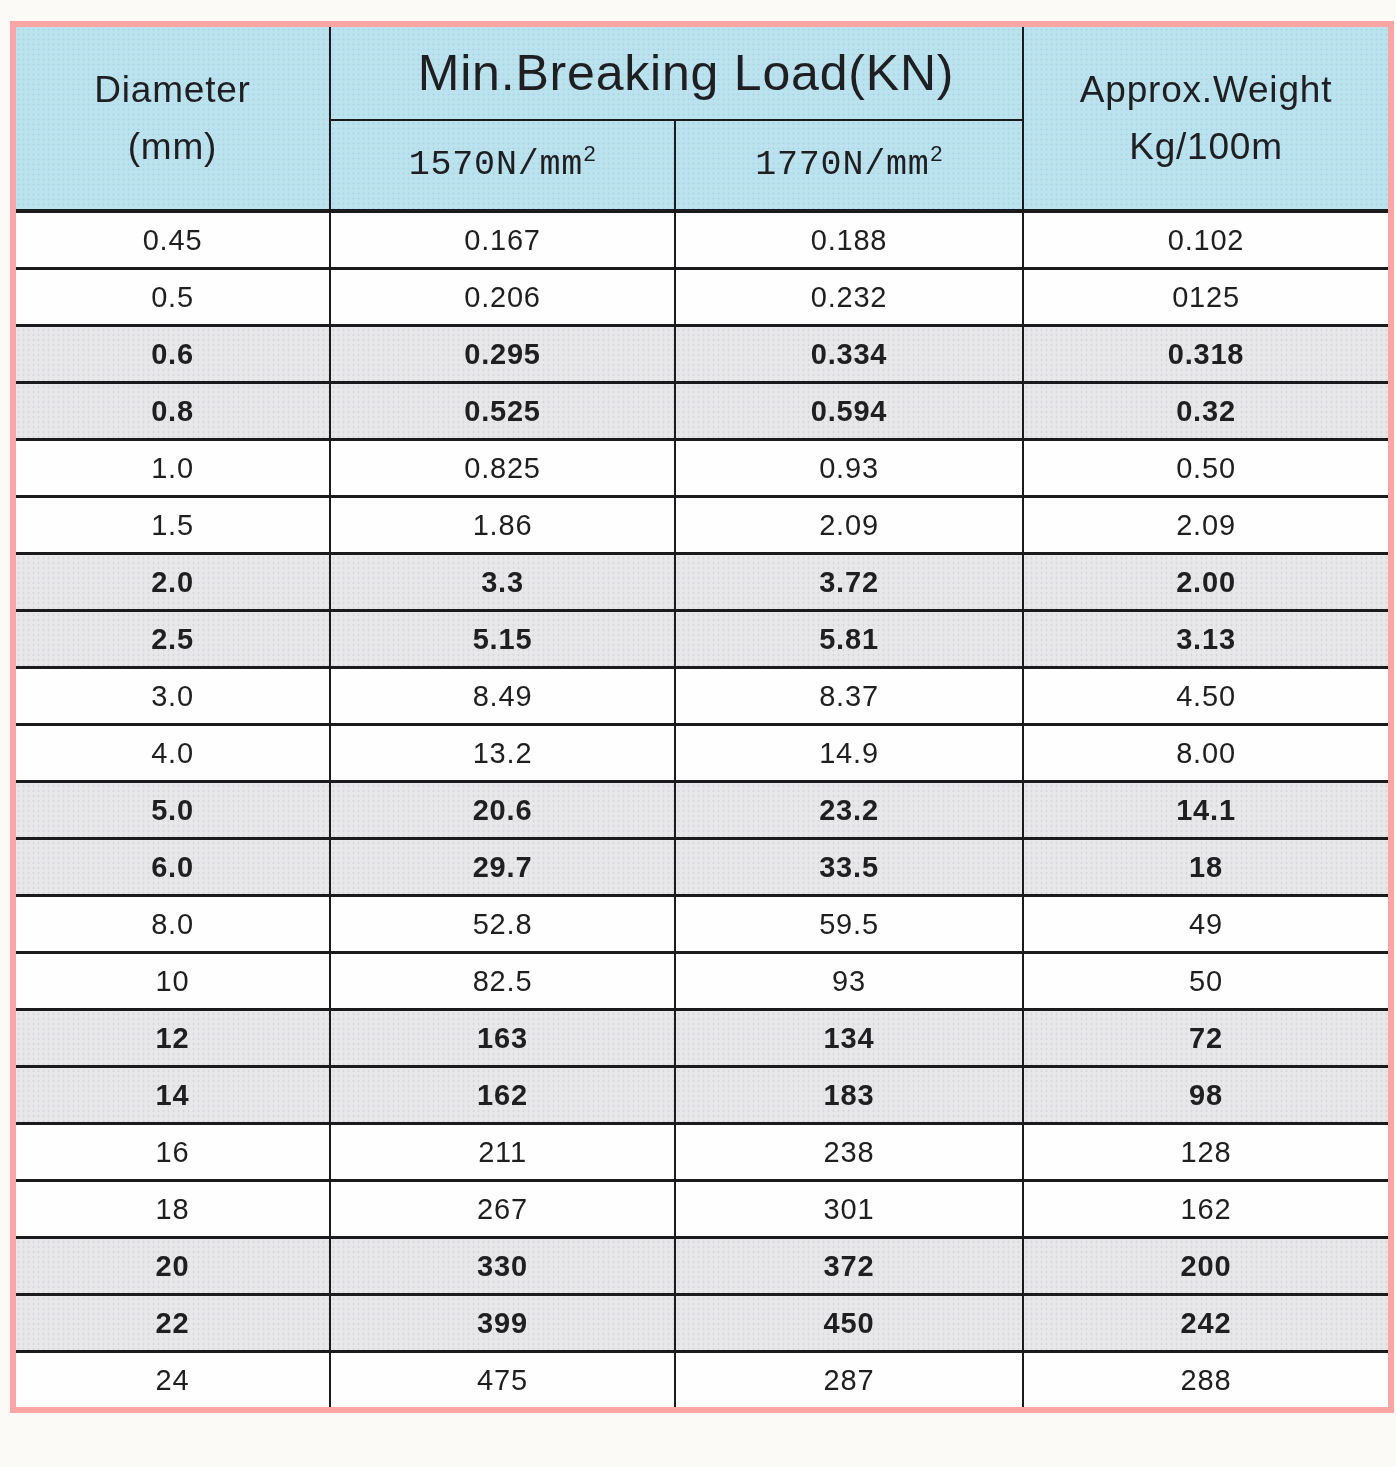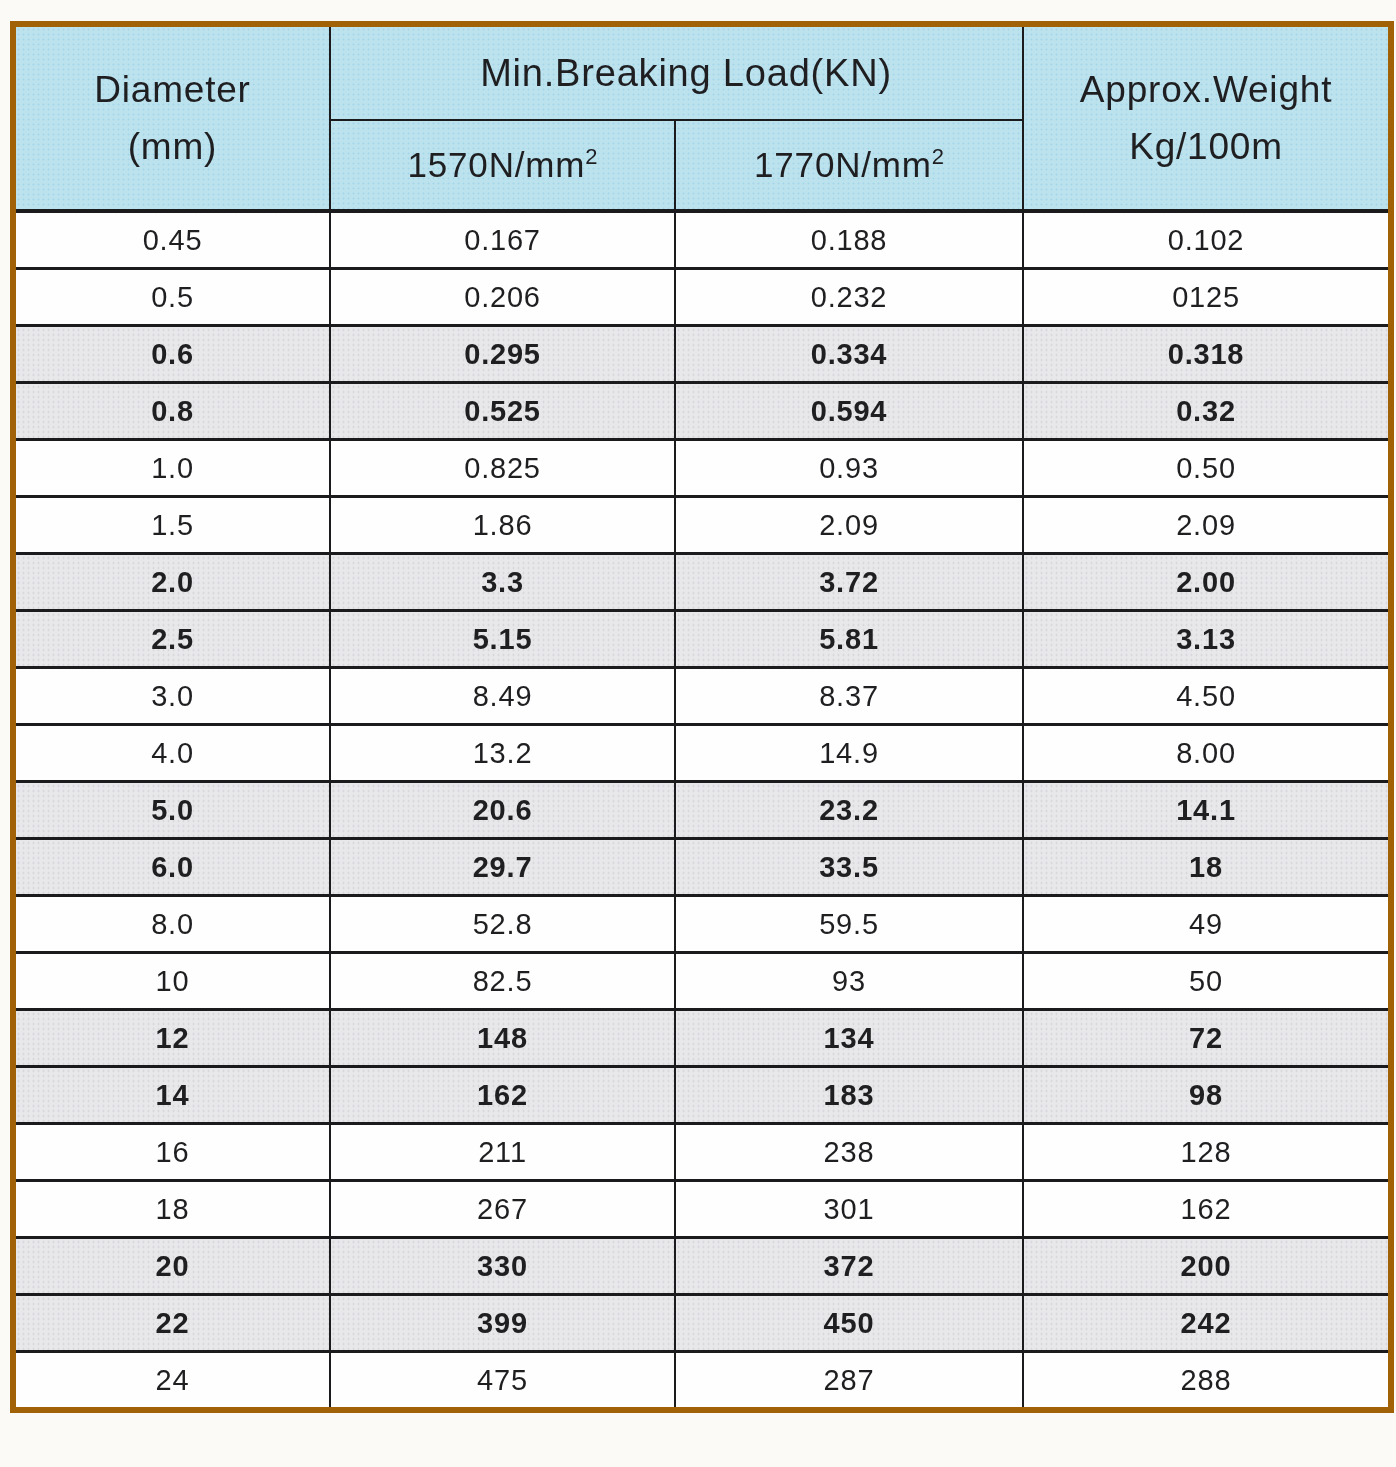--- a/index.html
+++ b/index.html
@@ -19,21 +19,21 @@
     width: 1396px;
     height: 1467px;
   }
   table.spec-table {
     position: absolute;
     left: 10px;
     top: 21px;
     width: 1378px;
     border-collapse: collapse;
     table-layout: fixed;
-    border: 6px solid #a16207;
+    border: 6px solid #fca5a5;
     background: #5eead4;
   }
   col.c-diameter { width: 317px; }
   col.c-1570     { width: 345px; }
   col.c-1770     { width: 348px; }
   col.c-weight   { width: 368px; }
 
   th, td {
     border: 2px solid #1b1b1e;
     text-align: center;
@@ -45,22 +45,22 @@
 
   thead th {
     background-color: #bce2ee;
     background-image: radial-gradient(circle, #a3d6e8 0.9px, rgba(0,0,0,0) 1.1px);
     background-size: 5px 5px;
     font-weight: 400;
     font-size: 37px;
     border-bottom-width: 4px;
   }
   th.h-diameter, th.h-weight { line-height: 1.55; }
-  th.h-load-title { height: 92px; font-size: 38px; border-bottom-width: 2px; padding-left: 19px; }
-  th.h-grade { height: 88px; font-size: 35px; }
+  th.h-load-title { height: 92px; font-size: 50px; border-bottom-width: 2px; padding-left: 19px; }
+  th.h-grade { height: 88px; font-size: 35px; font-family: Liberation Mono, monospace; }
   th.h-grade sup {
     font-size: 22px;
     vertical-align: super;
     line-height: 0;
     letter-spacing: 0;
   }
 
   tbody td {
     height: 54px;
     font-size: 29px;
@@ -185,21 +185,21 @@
           <td>49</td>
         </tr>
         <tr>
           <td>10</td>
           <td>82.5</td>
           <td>93</td>
           <td>50</td>
         </tr>
         <tr class="shaded">
           <td>12</td>
-          <td>148</td>
+          <td>163</td>
           <td>134</td>
           <td>72</td>
         </tr>
         <tr class="shaded">
           <td>14</td>
           <td>162</td>
           <td>183</td>
           <td>98</td>
         </tr>
         <tr>

